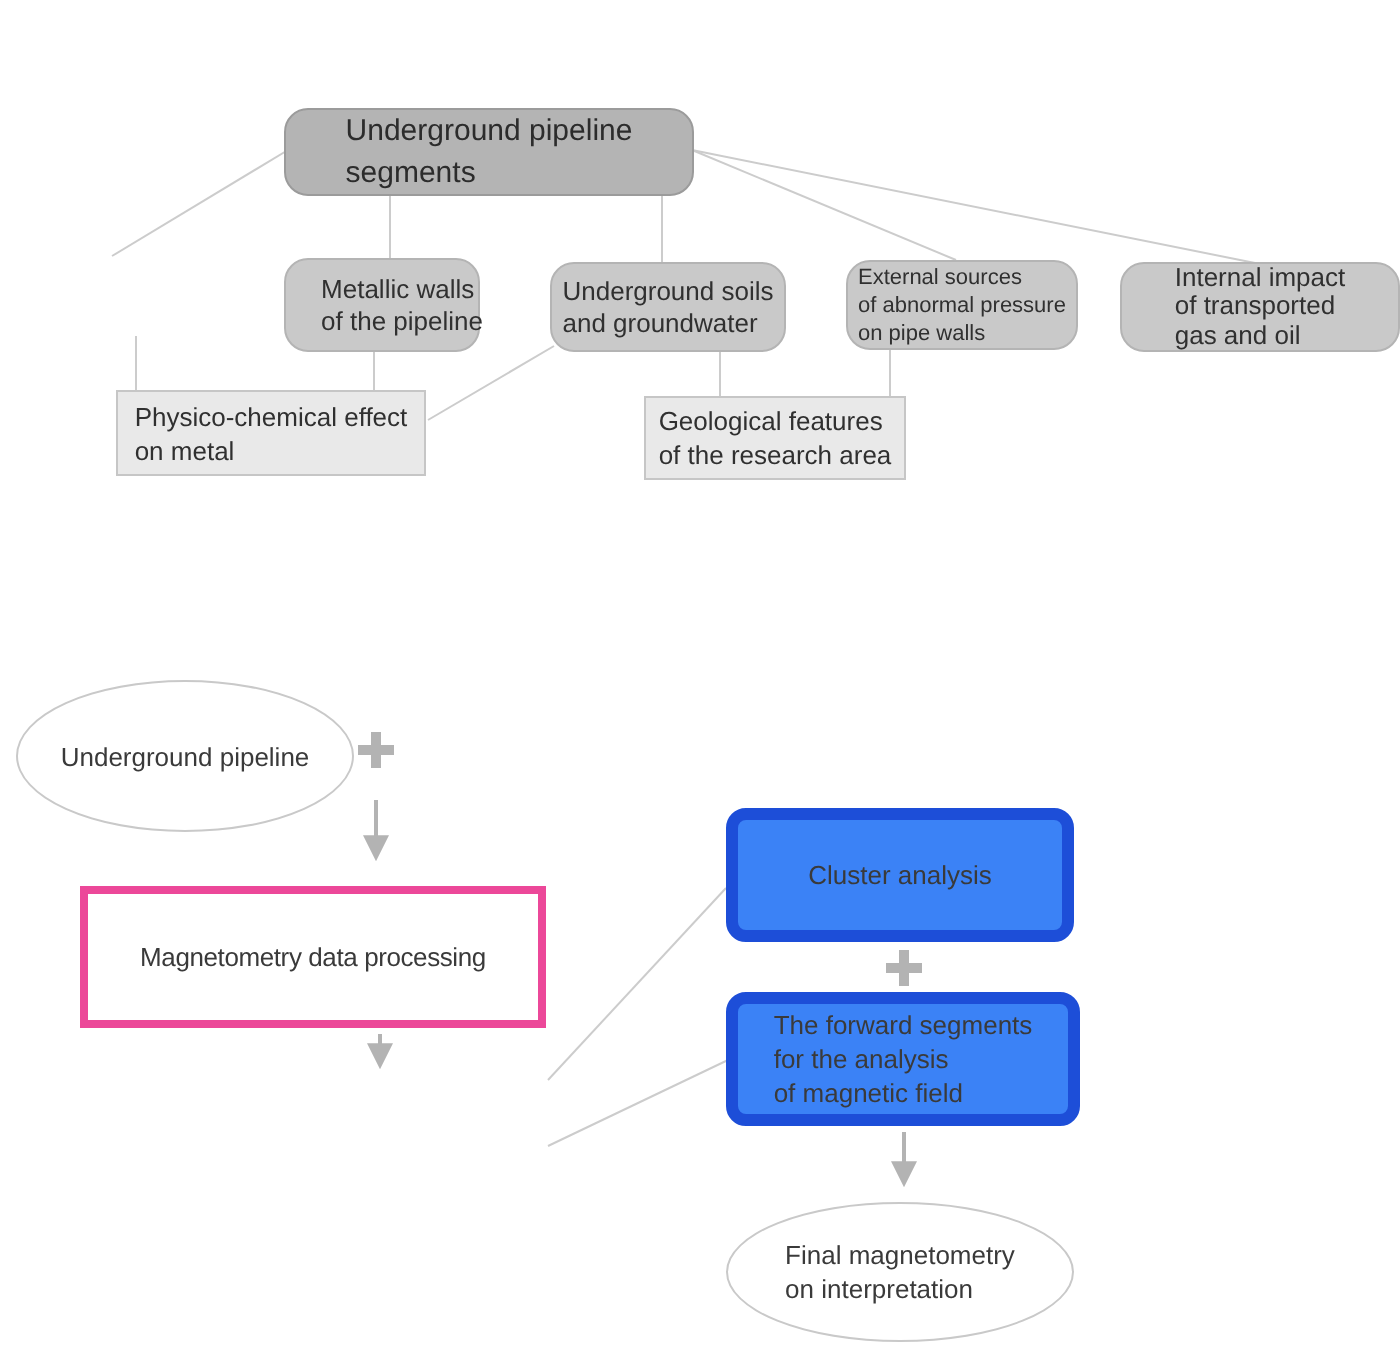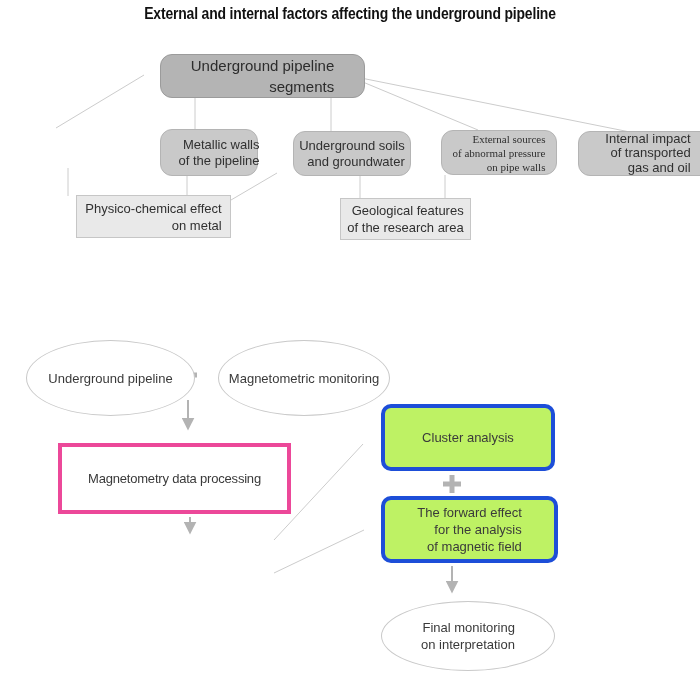--- a/index.html
+++ b/index.html
@@ -18,26 +18,25 @@
   }
   #title .squeeze{
     display:inline-block;
     transform:scaleX(0.82);
     transform-origin:50% 50%;
     letter-spacing:-0.2px;
   }
   .node{
     position:absolute;
     display:flex;align-items:center;justify-content:center;
-    text-align:right;
+    text-align:left;
     white-space:pre;
     color:#333333;
     box-sizing:border-box;
     z-index:2;
-    margin-left:18px;
   }
   
   .root-box{
     background:#b4b4b4;border:1px solid #9b9b9b;border-radius:12px;
     font-size:15px;line-height:21px;color:#2c2c2c;
   }
   .factor-box{
     background:#c9c9c9;border:1px solid #b4b4b4;border-radius:12px;
     font-size:13px;line-height:16px;color:#303030;
   }
@@ -51,37 +50,36 @@
   .flow-ellipse{
     background:#ffffff;border:1px solid #c9c9c9;border-radius:50%;
     font-size:13px;line-height:17px;color:#3a3a3a;
   }
   .flow-rect{
     background:#ffffff;border:4px solid #ec4899;
     font-size:13px;line-height:17px;color:#3a3a3a;
     letter-spacing:-0.2px;
   }
   .flow-round{
-    background:#bef264;border:4px solid #1d4ed8;border-radius:10px;
+    background:#3b82f6;border:6px solid #1d4ed8;border-radius:10px;
     font-size:13px;line-height:17px;color:#3a3a3a;
   }
   #connectors{
     position:absolute;left:0;top:0;z-index:1;
   }
   .tree-line{stroke:#cccccc;stroke-width:1;}
   .flow-line{stroke:#cccccc;stroke-width:1;}
   .arrow{stroke:#b3b3b3;stroke-width:2;fill:none;}
   .plus{fill:#b3b3b3;}
 </style>
 </head>
 <body>
 
 <div id="stage">
 
-  <div id="title"><span class="squeeze">External and internal factors affecting the underground pipeline</span></div>
 
   <svg id="connectors" width="700" height="676" viewBox="0 0 700 676">
     <defs>
       <marker id="ah" viewBox="0 0 10 10" refX="8" refY="5" markerWidth="13" markerHeight="13" markerUnits="userSpaceOnUse" orient="auto">
         <path d="M0,0 L10,5 L0,10 z" fill="#b3b3b3"></path>
       </marker>
     </defs>
 
     <line class="tree-line" x1="144" y1="75" x2="56" y2="128"></line>
     <line class="tree-line" x1="195" y1="98" x2="195" y2="130"></line>
@@ -114,43 +112,42 @@
   <div class="node root-box" style="left:142px;top:54px;width:205px;height:44px;">Underground pipeline
 segments</div>
 
 
   <div class="node factor-box" style="left:142px;top:129px;width:98px;height:47px;padding-left:20px;">Metallic walls
 of the pipeline</div>
 
   <div class="node factor-box" style="left:275px;top:131px;width:118px;height:45px;">Underground soils
 and groundwater</div>
 
-  <div class="node factor-box small-text" style="left:423px;top:130px;width:116px;height:45px;font-family:Liberation Serif, serif;">External sources
+  <div class="node factor-box small-text" style="left:423px;top:130px;width:116px;height:45px;">External sources
 of abnormal pressure
 on pipe walls</div>
 
   <div class="node factor-box tight" style="left:560px;top:131px;width:140px;height:45px;">Internal impact
 of transported
 gas and oil</div>
 
   <div class="node effect-box" style="left:58px;top:195px;width:155px;height:43px;">Physico-chemical effect
 on metal</div>
 
   <div class="node effect-box" style="left:322px;top:198px;width:131px;height:42px;">Geological features
 of the research area</div>
 
   <div class="node flow-ellipse" style="left:8px;top:340px;width:169px;height:76px;">Underground pipeline</div>
 
-  <div class="node flow-ellipse" style="left:200px;top:340px;width:172px;height:76px;">Magnetometric monitoring</div>
 
   <div class="node flow-rect" style="left:40px;top:443px;width:233px;height:71px;">Magnetometry data processing</div>
 
 
   <div class="node flow-round" style="left:363px;top:404px;width:174px;height:67px;">Cluster analysis</div>
 
-  <div class="node flow-round" style="left:363px;top:496px;width:177px;height:67px;">The forward effect
+  <div class="node flow-round" style="left:363px;top:496px;width:177px;height:67px;">The forward segments
 for the analysis
 of magnetic field</div>
 
-  <div class="node flow-ellipse" style="left:363px;top:601px;width:174px;height:70px;">Final monitoring
+  <div class="node flow-ellipse" style="left:363px;top:601px;width:174px;height:70px;">Final magnetometry
 on interpretation</div>
 
 </div>
 
 </body></html>

